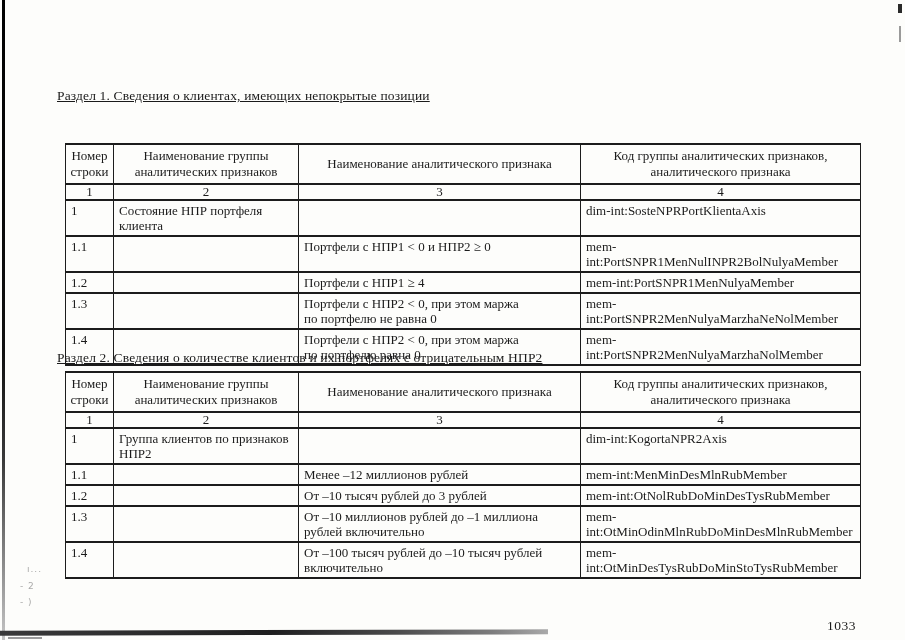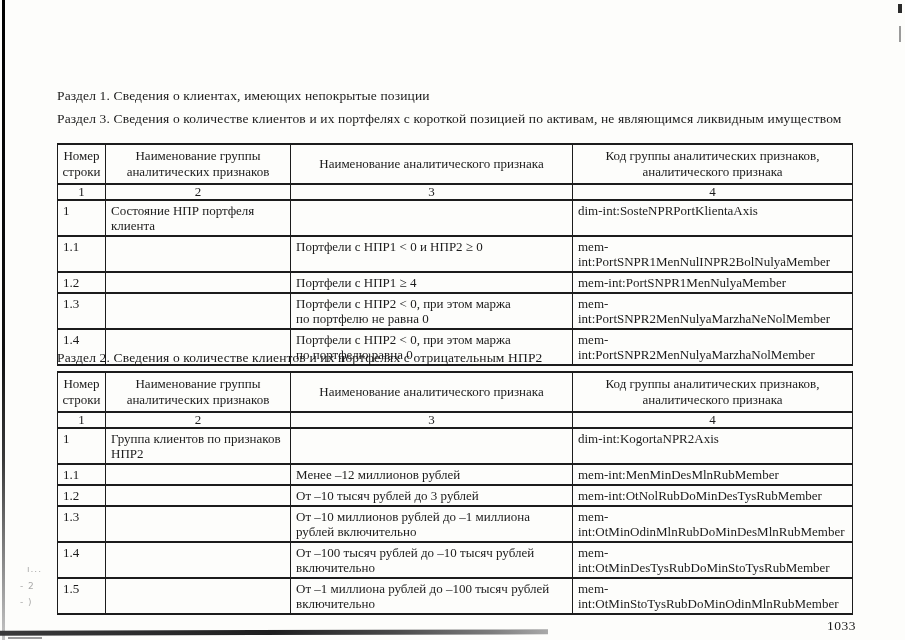--- a/index.html
+++ b/index.html
@@ -1,27 +1,27 @@
 <!DOCTYPE html>
 <html><head>
 <meta charset="utf-8">
 <style>
   html,body{margin:0;padding:0;background:#e8e8e8;}
   .page{
     position:relative;width:905px;height:640px;background:#fdfdfb;
     font-family:"Liberation Serif","DejaVu Serif",serif;color:#1b1b1b;
     overflow:hidden;margin:0 auto;
   }
-  .heading{position:absolute;left:57px;font-size:13.5px;letter-spacing:.15px;white-space:nowrap;}
+  .heading{position:absolute;left:57px;font-size:13.5px;letter-spacing:.15px;white-space:nowrap;text-decoration:underline;}
   #h-razdel1{top:88px;}
   #h-razdel3{top:111px;}
   #h-razdel2{top:350px;}
 
   table.doc{
-    position:absolute;left:57px;width:795px;
+    position:absolute;left:65px;width:795px;
     border-collapse:collapse;table-layout:fixed;
   }
   #table1{top:143px;}
   #table2{top:371px;}
   .doc td,.doc th{
     border:1.4px solid #1c1c1c;
     border-top-width:2px;border-bottom-width:2px;
     font-size:13px;line-height:15px;font-weight:normal;
     padding:2px 5px;vertical-align:top;text-align:left;
     white-space:pre-line;overflow:hidden;
@@ -66,21 +66,20 @@
   <div class="edge-left"></div>
   <div class="edge-bottom"></div>
   <div class="edge-bottom-tick"></div>
   <div class="corner-mark-1"></div>
   <div class="corner-mark-2"></div>
   <div id="hand1" class="hand">ı...</div>
   <div id="hand2" class="hand">- 2</div>
   <div id="hand3" class="hand">- )</div>
 
   <div id="h-razdel1" class="heading">Раздел 1. Сведения о клиентах, имеющих непокрытые позиции</div>
-  <div id="h-razdel3" class="heading">Раздел 3. Сведения о количестве клиентов и их портфелях с короткой позицией по активам, не являющимся ликвидным имуществом</div>
 
   <table id="table1" class="doc">
     <colgroup>
       <col class="col-num">
         <col class="col-group">
         <col class="col-attr">
         <col class="col-code">
     </colgroup>
     <thead>
       <tr>
@@ -194,26 +193,18 @@
 int:OtMinOdinMlnRubDoMinDesMlnRubMember</td>
       </tr>
       <tr>
         <td>1.4</td>
         <td></td>
         <td>От –100 тысяч рублей до –10 тысяч рублей
 включительно</td>
         <td>mem-
 int:OtMinDesTysRubDoMinStoTysRubMember</td>
       </tr>
-      <tr>
-        <td>1.5</td>
-        <td></td>
-        <td>От –1 миллиона рублей до –100 тысяч рублей
-включительно</td>
-        <td>mem-
-int:OtMinStoTysRubDoMinOdinMlnRubMember</td>
-      </tr>
     </tbody>
   </table>
 
   <div class="page-number">1033</div>
 
 </div>
 
 </body></html>

